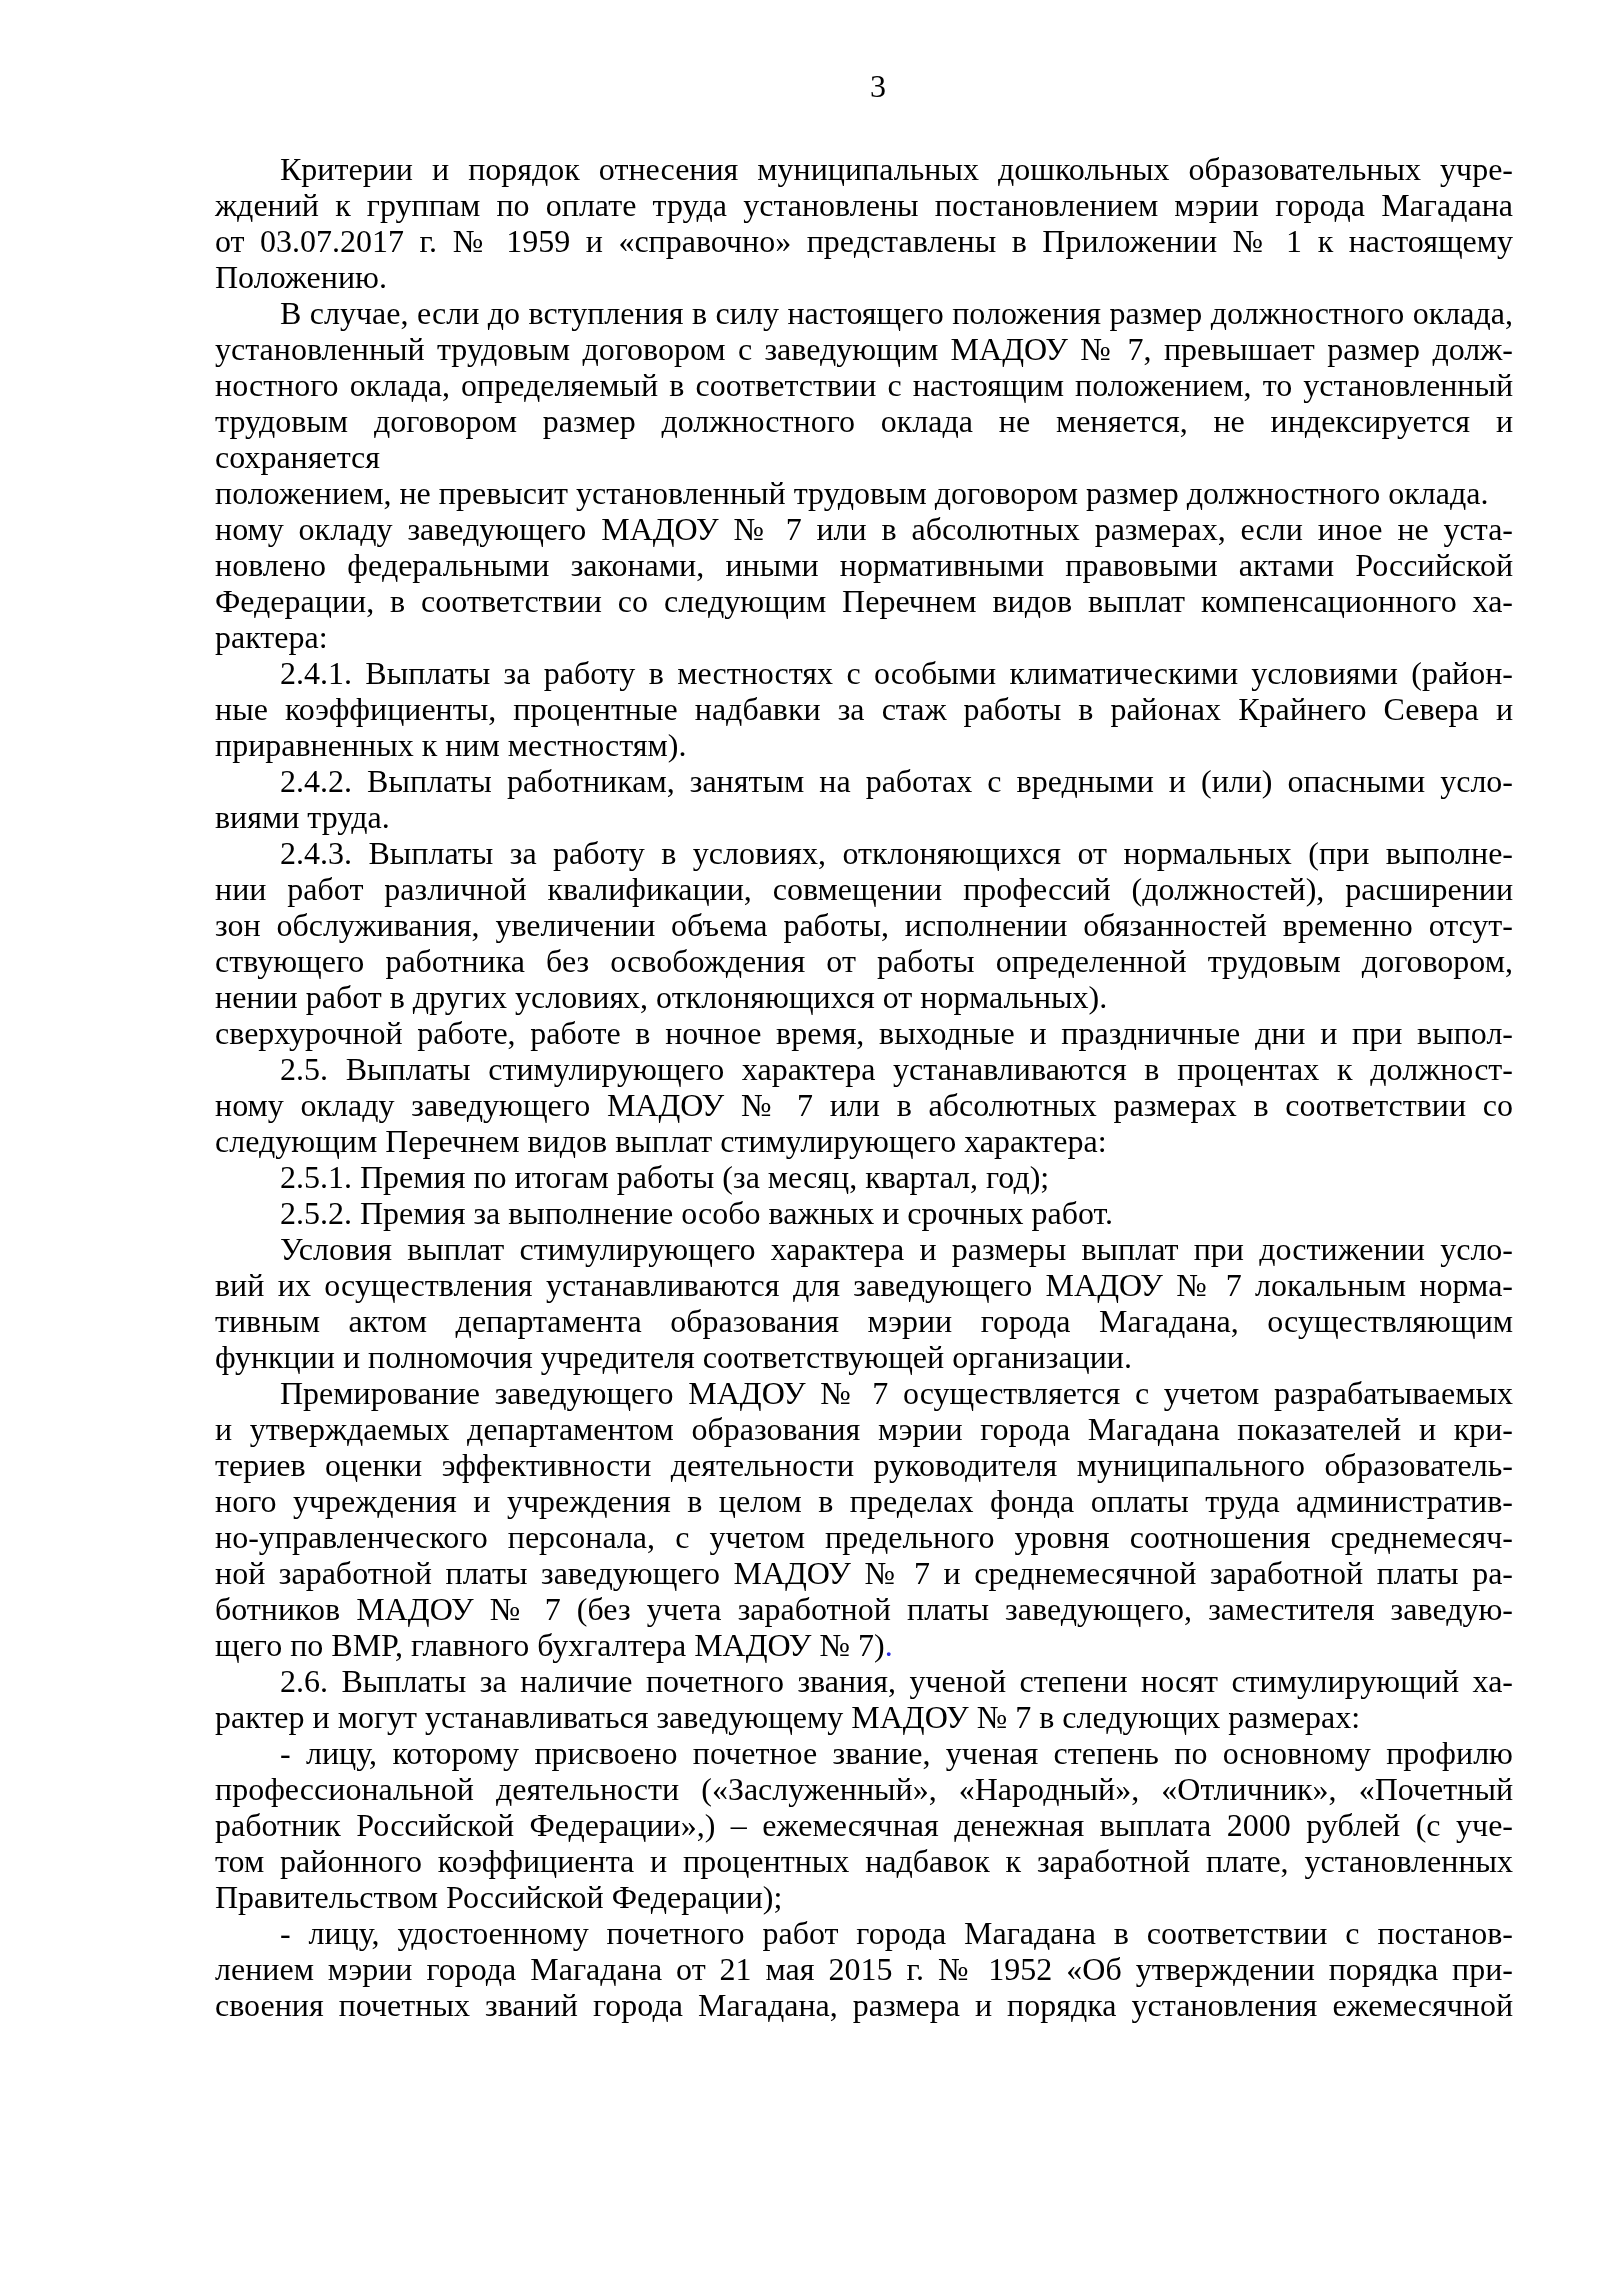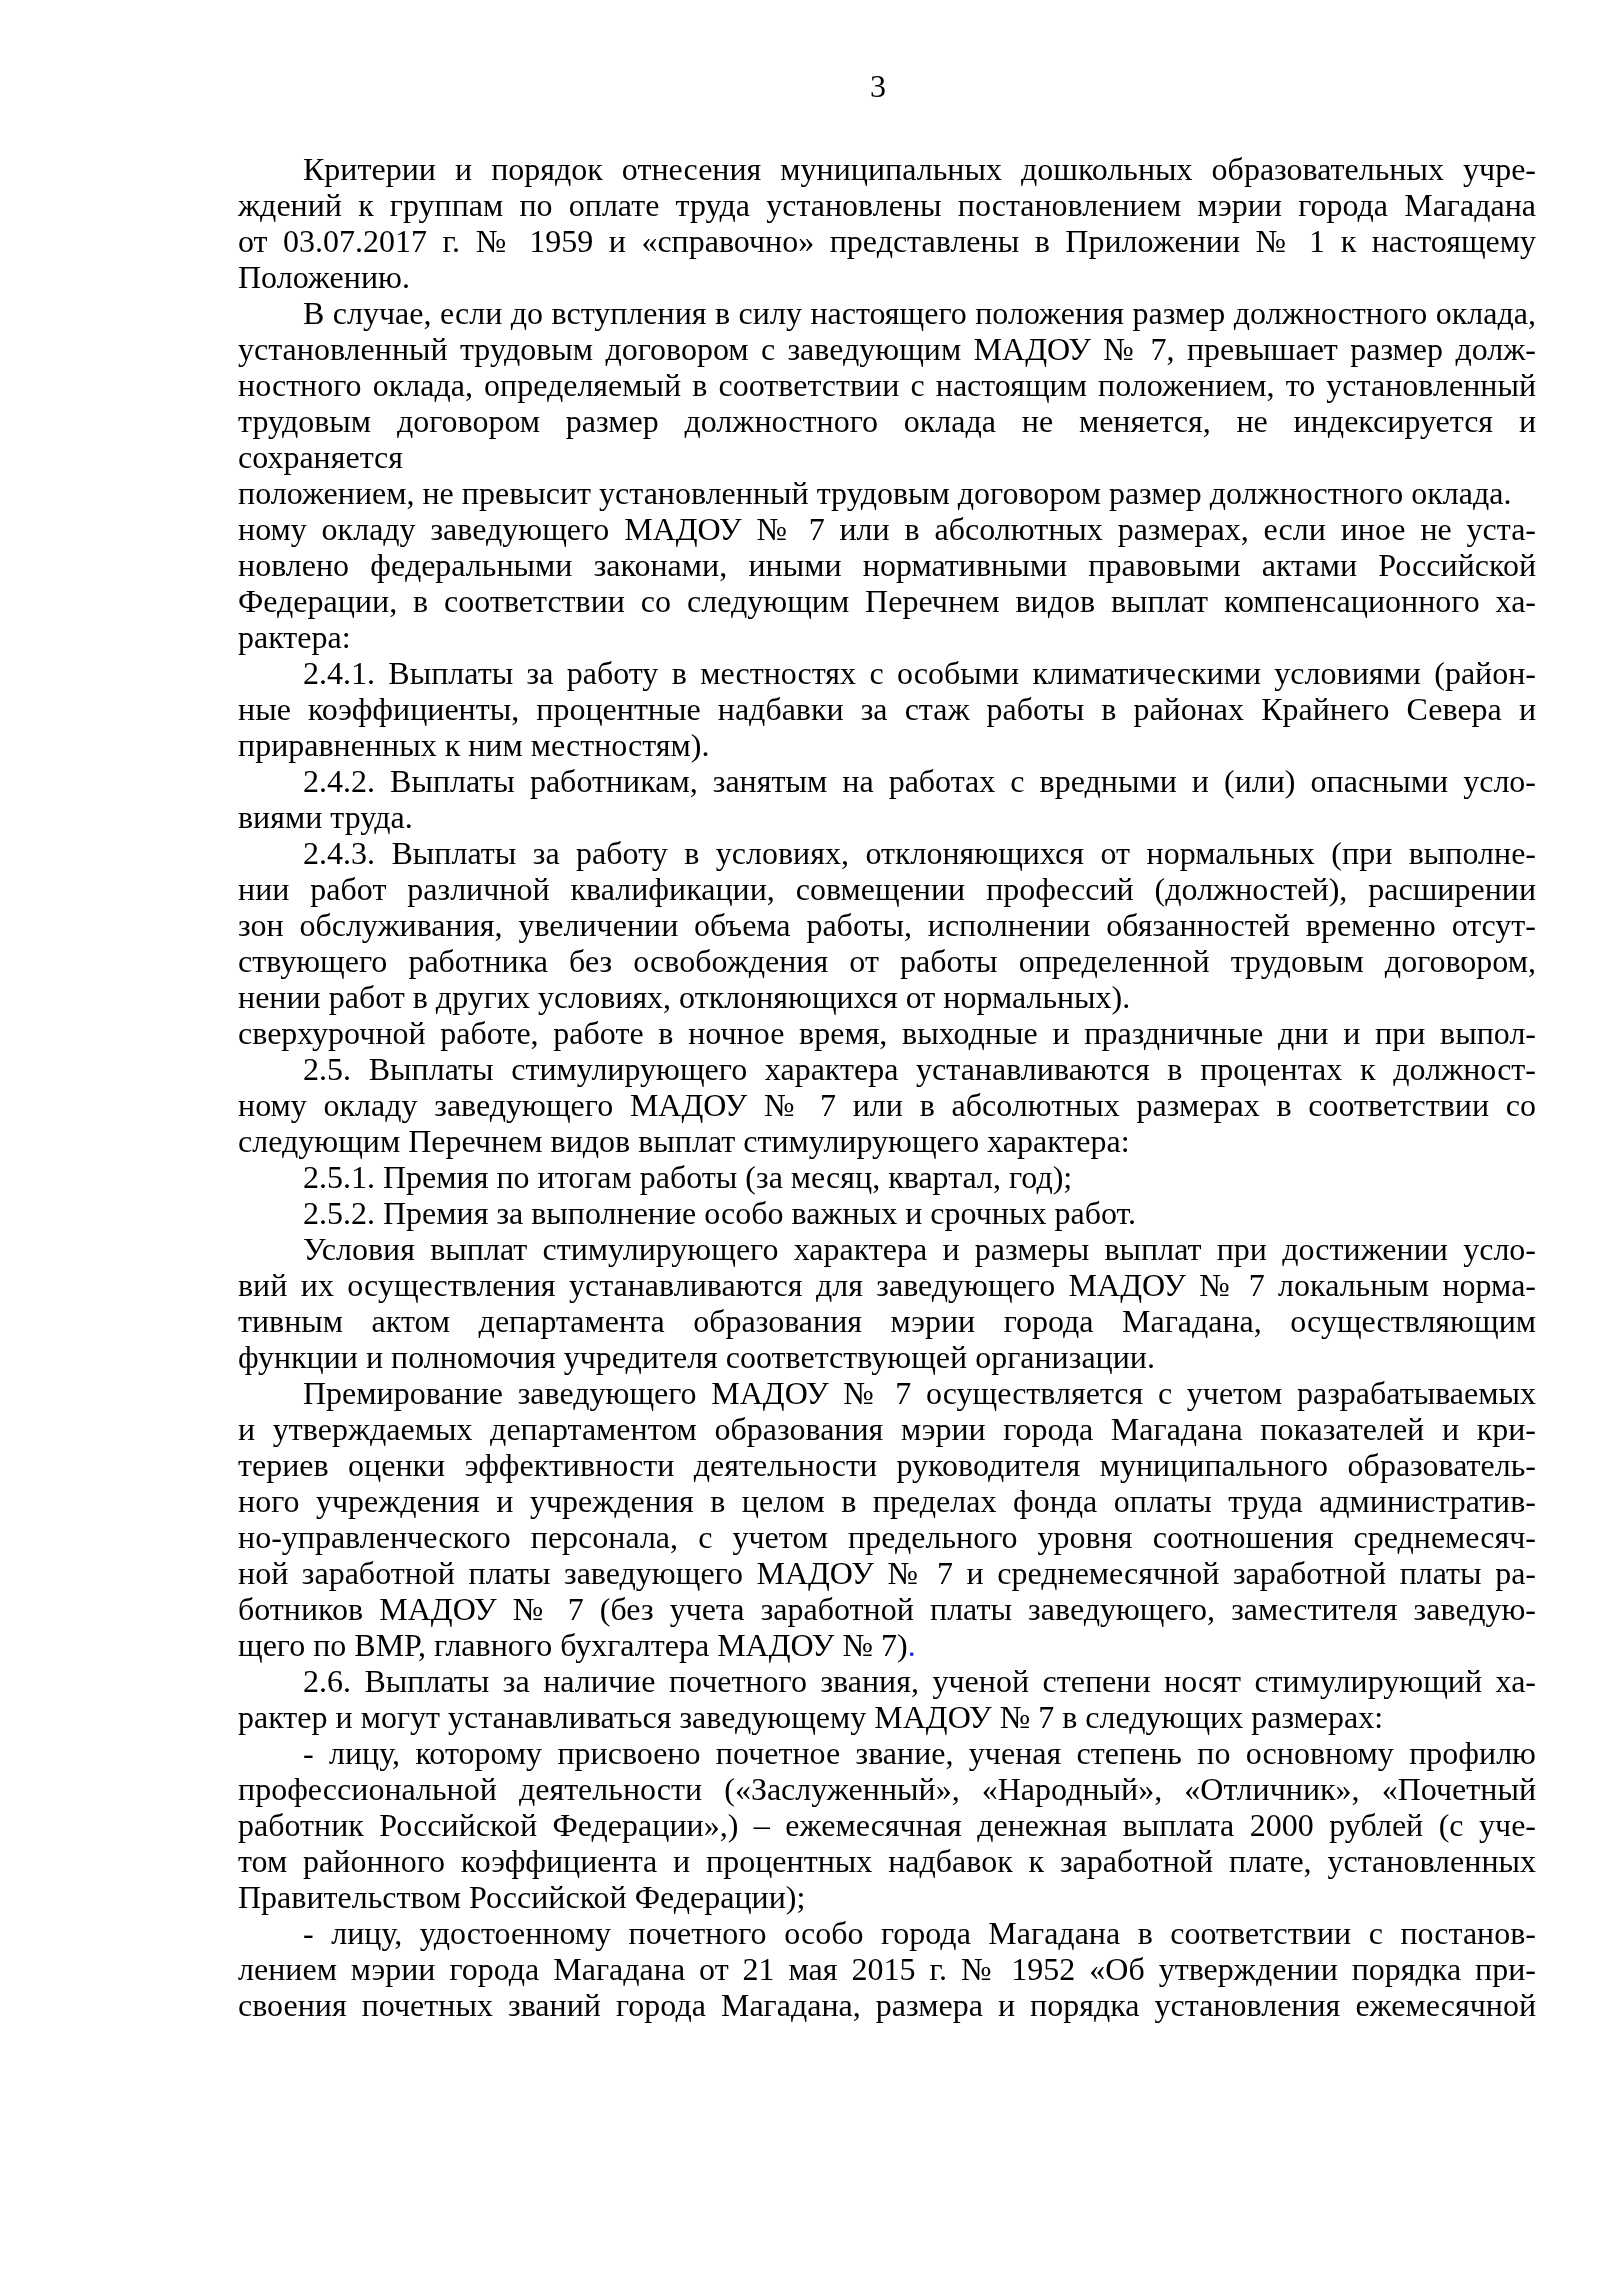--- a/index.html
+++ b/index.html
@@ -16,21 +16,21 @@
   }
   .page-number {
     position: absolute;
     left: 229px;
     top: 68px;
     width: 1298px;
     text-align: center;
   }
   .doc-body {
     position: absolute;
-    left: 238px;
+    left: 215px;
     top: 151px;
     width: 1298px;
   }
   .para { margin: 0; padding: 0; }
   .line {
     text-align: justify;
     text-align-last: justify;
     white-space: normal;
   }
   .line.first { text-indent: 65px; }
@@ -110,19 +110,19 @@
         <div class="line last">рактер и могут устанавливаться заведующему МАДОУ № 7 в следующих размерах:</div>
       </div>
       <div class="para">
         <div class="line first">- лицу, которому присвоено почетное звание, ученая степень по основному профилю</div>
         <div class="line">профессиональной деятельности («Заслуженный», «Народный», «Отличник», «Почетный</div>
         <div class="line">работник Российской Федерации»,) – ежемесячная денежная выплата 2000 рублей (с уче-</div>
         <div class="line">том районного коэффициента и процентных надбавок к заработной плате, установленных</div>
         <div class="line last">Правительством Российской Федерации);</div>
       </div>
       <div class="para">
-        <div class="line first">- лицу, удостоенному почетного особо города Магадана в соответствии с постанов-</div>
+        <div class="line first">- лицу, удостоенному почетного работ города Магадана в соответствии с постанов-</div>
         <div class="line">лением мэрии города Магадана от 21 мая 2015 г. № 1952 «Об утверждении порядка при-</div>
         <div class="line">своения почетных званий города Магадана, размера и порядка установления ежемесячной</div>
       </div>
     </div>
 </div>
 
 
 </body></html>

